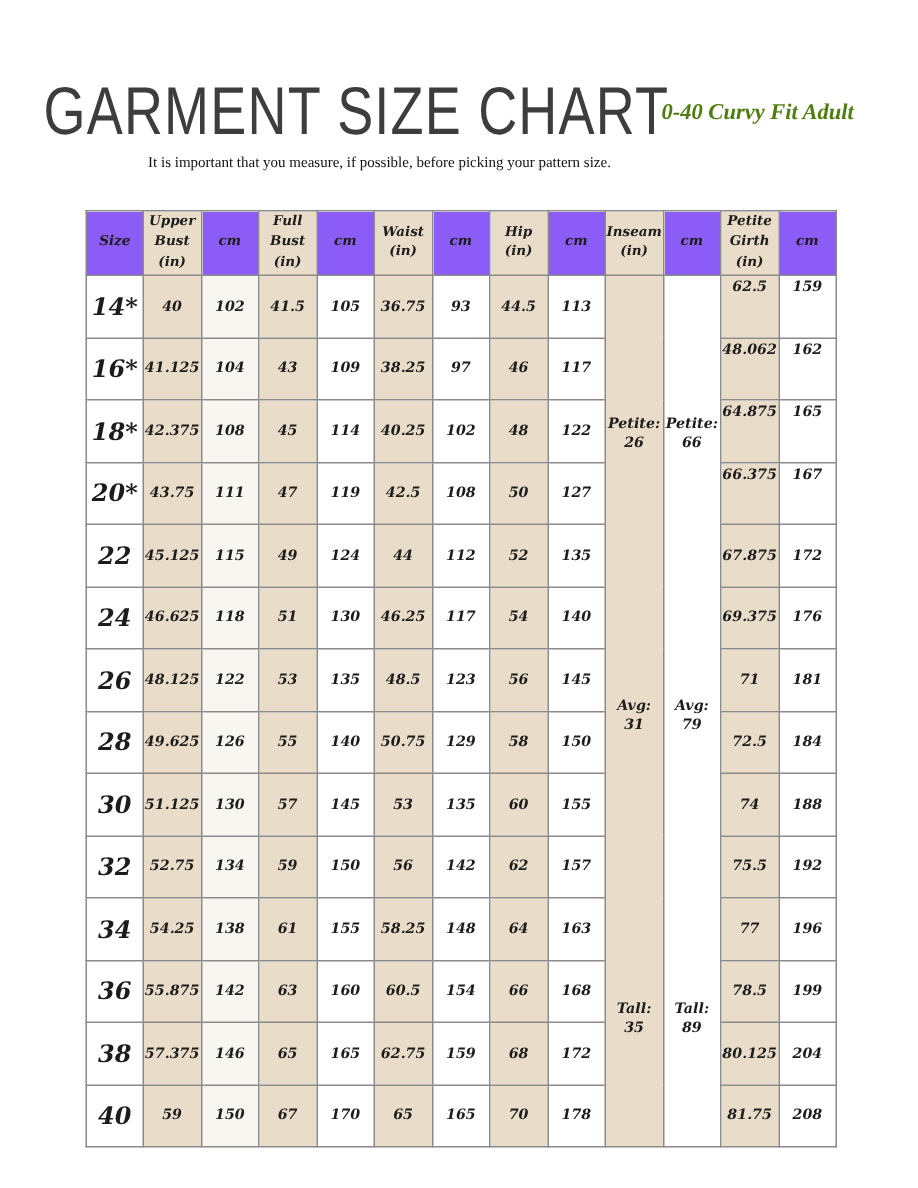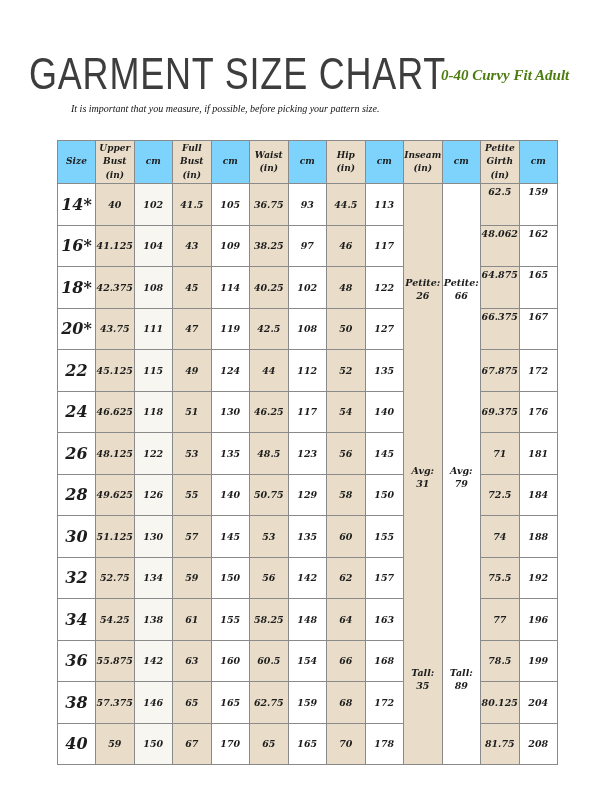--- a/index.html
+++ b/index.html
@@ -14,38 +14,38 @@
     color:#3d3d3d; letter-spacing:1px; white-space:nowrap;
     transform:scaleX(0.80); transform-origin:0 0;
   }
   .edition {
     position:absolute; left:441px; top:47px; width:160px;
     font-family:"Liberation Serif", serif;
     font-style:italic; font-weight:bold; font-size:15px; color:#4d7c0f;
     white-space:nowrap;
   }
   .notes {
-    position:absolute; left:71px; top:83px; width:392px;
-    text-align:left; font-family:"Liberation Serif", serif;
-    font-style:italic; font-size:10px; color:#111;
+    position:absolute; left:57px; top:83px; width:392px;
+    text-align:center; font-family:"Liberation Serif", serif;
+    font-size:10px; color:#111;
   }
   .notes .line2 { margin-top:3px; }
 
   .chart-wrap { position:absolute; left:57px; top:120px; }
   table.size-chart {
     border-collapse:collapse; table-layout:fixed; width:501px;
     font-style:italic; font-weight:bold; text-align:center;
   }
   table.size-chart col.c-size { width:38px; }
   table.size-chart th, table.size-chart td {
     border:1px solid #8a8a8a; padding:0; overflow:hidden;
   }
   thead th {
     height:43px; font-size:9px; line-height:1.45;
-    padding:1px 2px; font-weight:bold; vertical-align:middle; background:#7dd3fc;
+    padding:1px 2px; font-weight:bold; vertical-align:middle; background:#8b5cf6;
   }
   thead th.in-col { background:#e9ddc9; }
   tbody td { height:41.5px; font-size:9.5px; vertical-align:middle; white-space:nowrap; background:#fff; }
   tbody td.in-col { background:#e9ddc9; }
   tbody td.tint   { background:#f8f6f1; }
   tbody td.size-col { font-size:16px; }
   
   tbody tr:nth-child(-n+4) td.trunk-cell { vertical-align:top; padding-top:2px; }
 
   td.ins-td { padding:0; vertical-align:top; }

